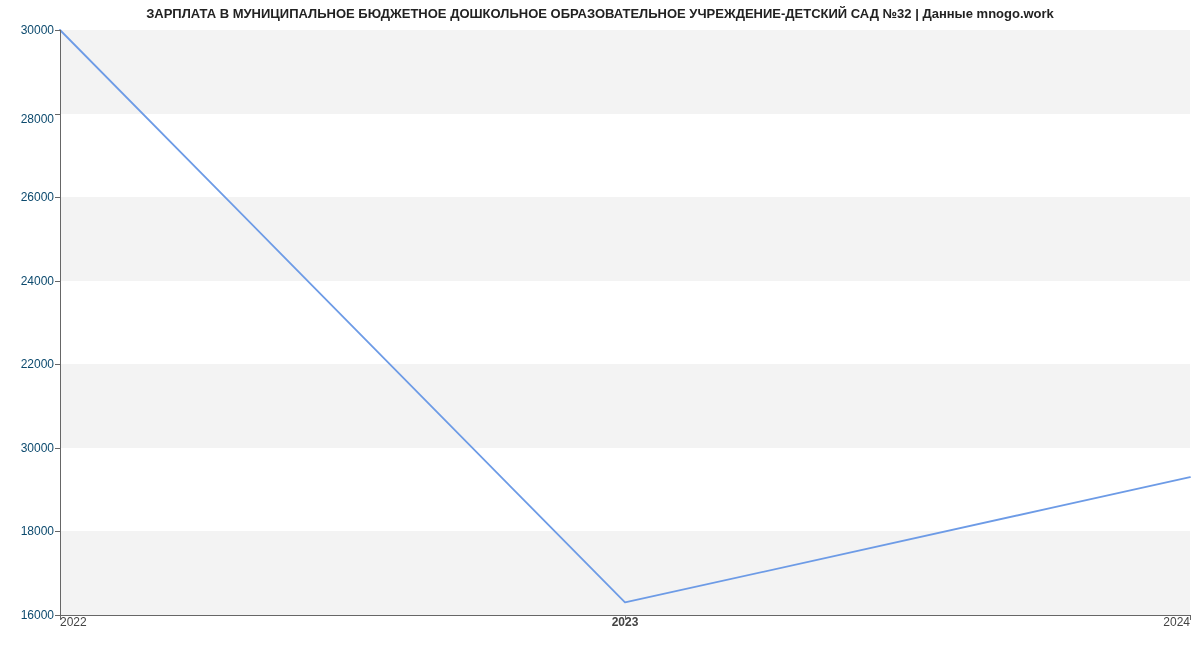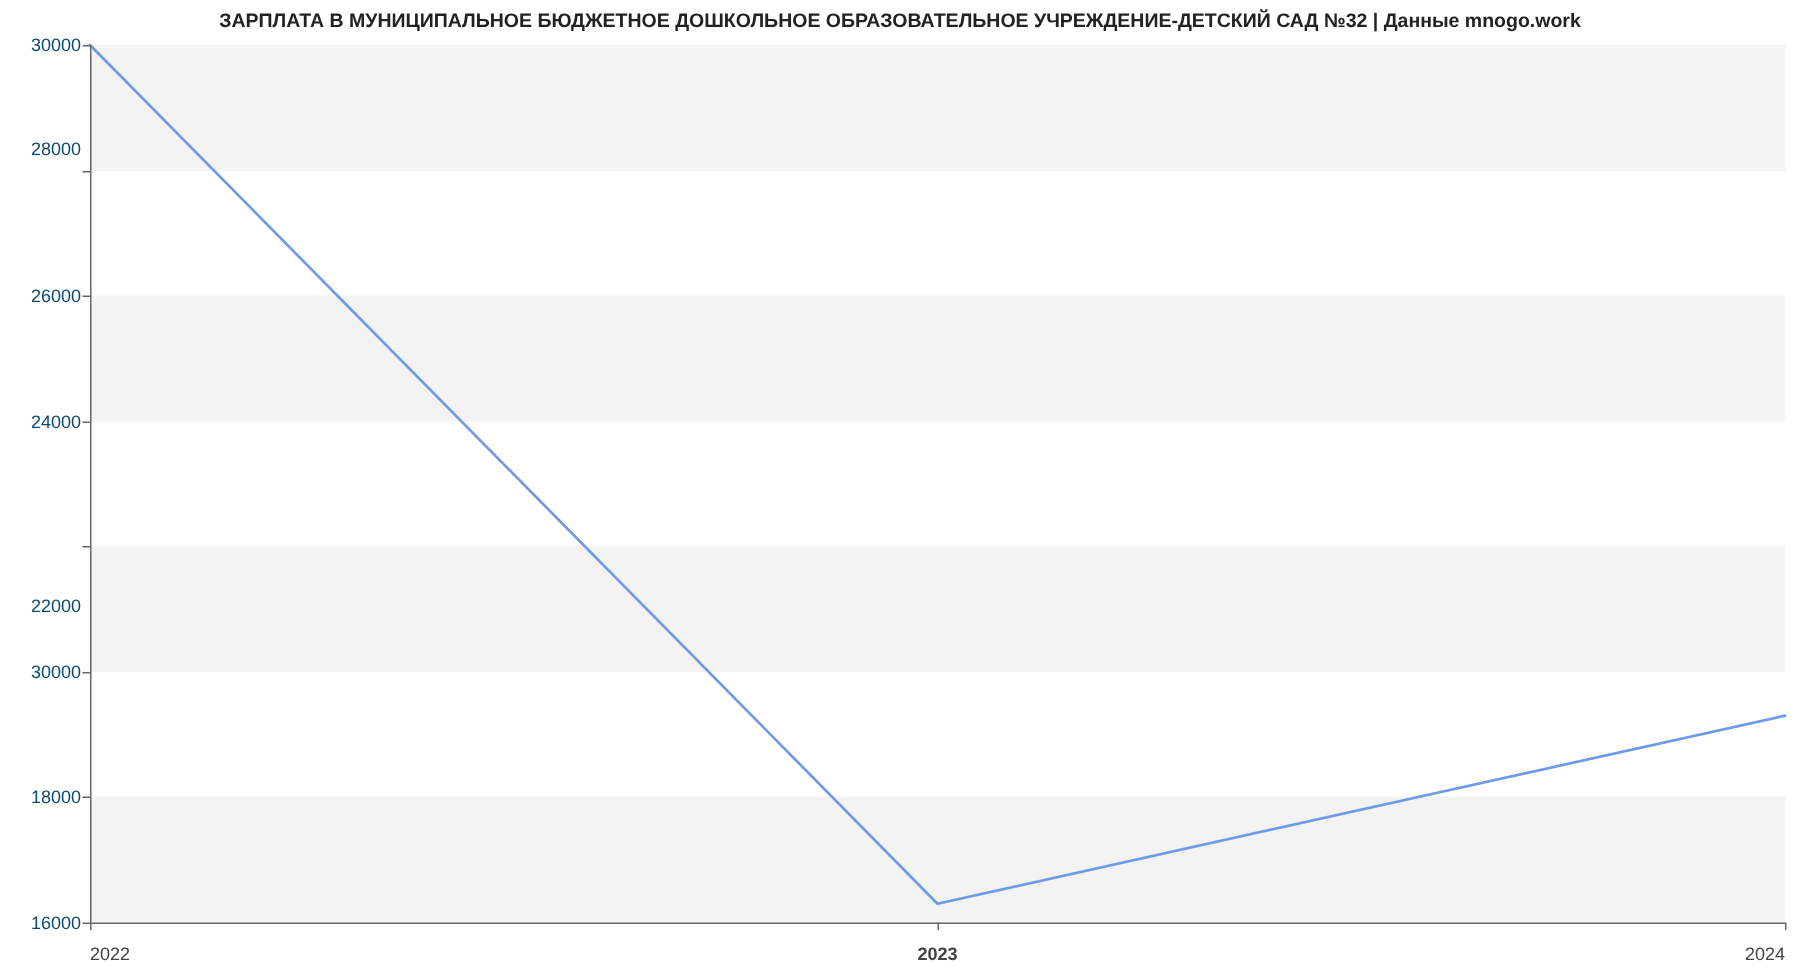--- a/index.html
+++ b/index.html
@@ -50,21 +50,21 @@
     transform: translateY(-50%);
     padding-right: 6px;
     font-size: 12px;
     color: #0c4a6e;
     white-space: nowrap;
   }
   .tick-x {
     position: absolute;
     top: 100%;
     transform: translateX(-50%);
-    padding-top: 14px;
+    padding-top: 0;
     font-size: 12px;
     color: #444;
     white-space: nowrap;
   }
   .tick-mark-y {
     position: absolute;
     left: -5px;
     width: 5px;
     height: 1px;
     background: #666;
@@ -106,27 +106,27 @@
         <path d="M0 0 L565 572.4642857142857 L1130 447.1071428571429" class="data-line"></path>
       </svg>
   <div class="axis-line" style="left: 0px; top: 0px; width: 1px; height: 585px;"></div>
       <div class="axis-line" style="left: 0px; top: 585px; width: 1130px; height: 1px;"></div>
       <div class="tick-y" style="top: 585px;">16000</div>
       <div class="tick-mark-y" style="top: 585px;"></div>
       <div class="tick-y" style="top: 501.429px;">18000</div>
       <div class="tick-mark-y" style="top: 501.429px;"></div>
       <div class="tick-y" style="top: 417.857px;">30000</div>
       <div class="tick-mark-y" style="top: 417.857px;"></div>
-      <div class="tick-y" style="top: 334.286px; margin-top: 40px;">22000</div>
+      <div class="tick-y" style="top: 334.286px;">22000</div>
       <div class="tick-mark-y" style="top: 334.286px;"></div>
       <div class="tick-y" style="top: 250.714px;">24000</div>
       <div class="tick-mark-y" style="top: 250.714px;"></div>
       <div class="tick-y" style="top: 167.143px;">26000</div>
       <div class="tick-mark-y" style="top: 167.143px;"></div>
-      <div class="tick-y" style="top: 69px; text-align: right;">28000</div>
+      <div class="tick-y" style="top: 89px; text-align: right;">28000</div>
       <div class="tick-mark-y" style="top: 83.5714px;"></div>
       <div class="tick-y" style="top: 0px;">30000</div>
       <div class="tick-mark-y" style="top: 0px;"></div>
       <div class="tick-x" style="left: 0px; transform: translateX(0px);">2022</div>
       <div class="tick-mark-x" style="left: 0px;"></div>
       <div class="tick-x" style="left: 565px; font-weight: bold;">2023</div>
       <div class="tick-mark-x" style="left: 565px;"></div>
       <div class="tick-x" style="left: 1130px; transform: translateX(-100%); text-align: center;">2024</div>
       <div class="tick-mark-x" style="left: 1130px;"></div>
     </div>

